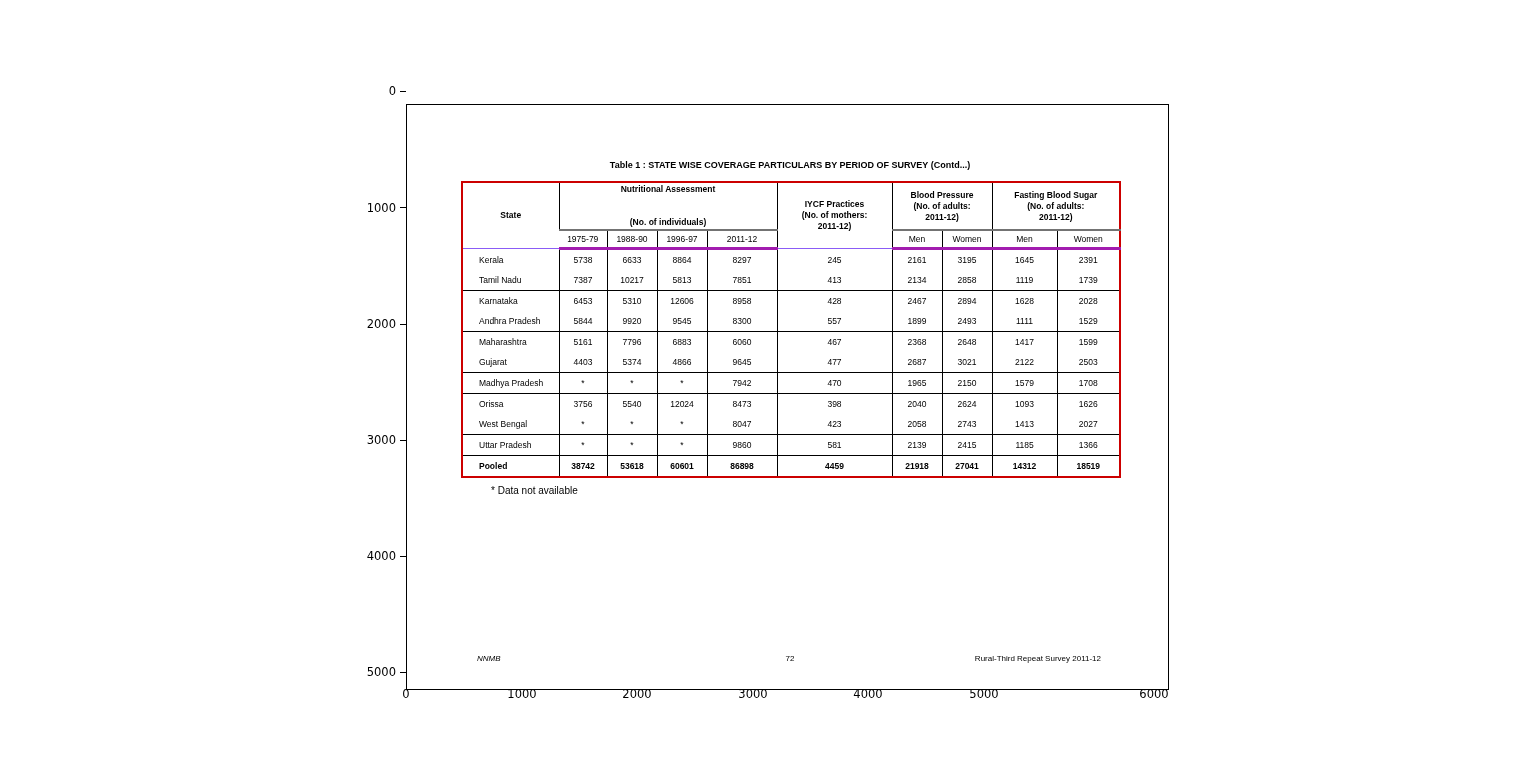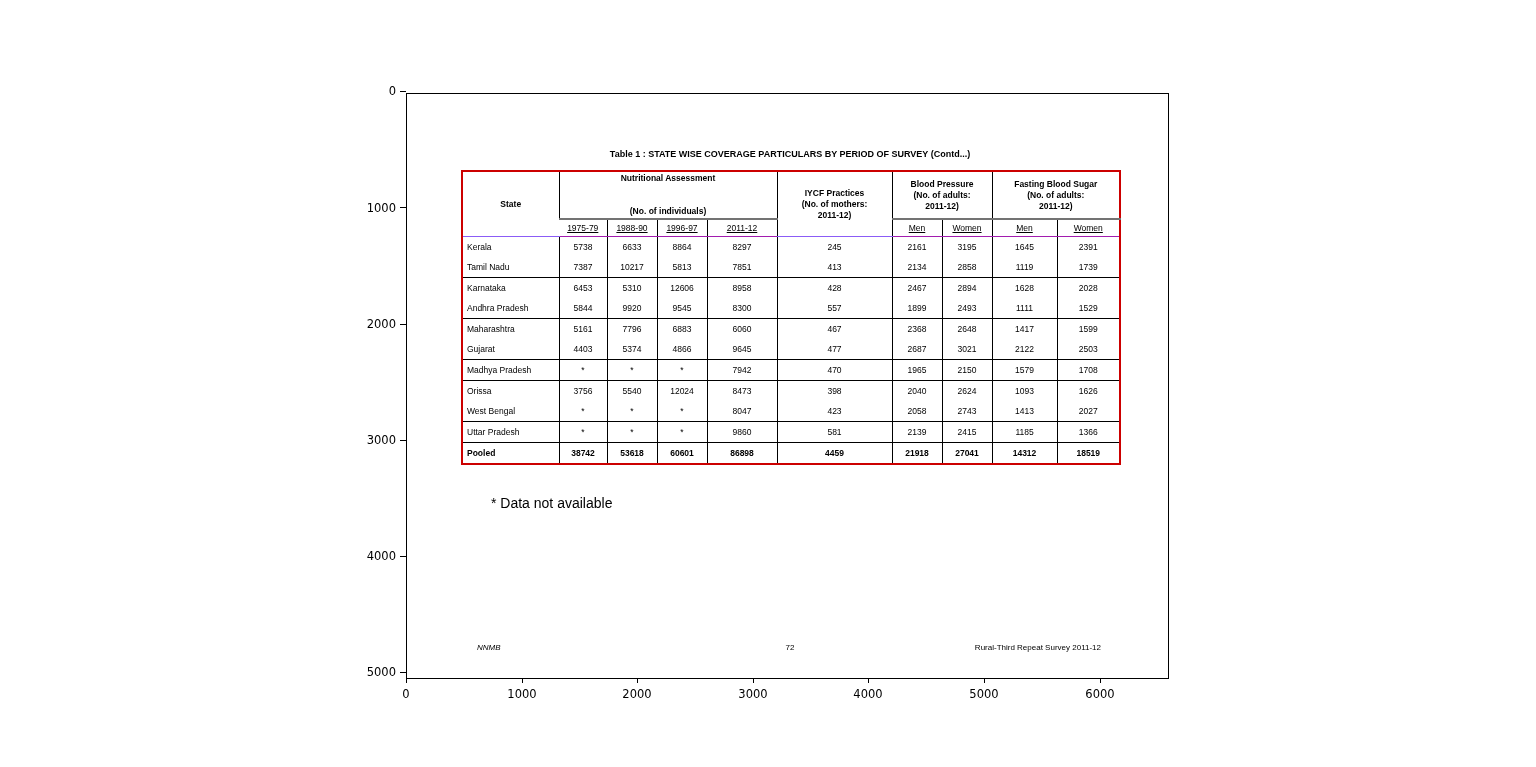--- a/index.html
+++ b/index.html
@@ -1,21 +1,21 @@
 <!DOCTYPE html>
 <html><head>
 <meta charset="utf-8">
 <style>
   html, body { margin: 0; padding: 0; background: #ffffff; }
   .figure {
     position: relative; width: 1536px; height: 767px; background: #ffffff;
     font-family: "DejaVu Sans", sans-serif; color: #000; overflow: hidden;
   }
   .plot-frame {
-    position: absolute; left: 406px; top: 93px; width: 761px; height: 584px;
+    position: absolute; left: 406px; top: 104px; width: 761px; height: 584px;
     border: 1px solid #000000; background: #ffffff;
   }
   
   .tick-label-y {
     position: absolute; left: 344px; width: 52px; height: 16px; line-height: 16px;
     text-align: right; font-size: 11.5px;
   }
   .tick-label-x {
     position: absolute; top: 686px; width: 60px; height: 16px; line-height: 16px;
     text-align: center; font-size: 11.5px;
@@ -32,32 +32,32 @@
     position: absolute; left: 54px; top: 76px; width: 658px; table-layout: fixed;
     border-collapse: collapse; border: 2px solid #cc0000;
     font-family: "Liberation Sans", sans-serif; font-size: 8.5px; color: #000;
   }
   .coverage-table th, .coverage-table td {
     border-left: 1px solid #000; padding: 0 2px; text-align: center;
     vertical-align: middle; font-weight: normal; overflow: hidden;
   }
   .coverage-table tr > *:first-child { border-left: none; }
   .coverage-table thead th.grp { height: 46px; font-weight: bold; line-height: 11px; }
-  .coverage-table thead tr.sub th { height: 16px; border-bottom: 1px solid #a21caf; text-decoration: underline; }
+  .coverage-table thead tr.sub th { height: 16px; border-bottom: 3px solid #a21caf; }
   .coverage-table thead th.line-bottom { border-bottom: 2px solid #737373; }
   .coverage-table thead th.hdr-bottom { border-bottom: 1px solid #8b5cf6; }
   .coverage-table thead th .gap { margin-top: 22px; }
   .coverage-table tbody td { height: 20px; }
-  .coverage-table tbody td.state-cell { text-align: left; padding-left: 4px; }
+  .coverage-table tbody td.state-cell { text-align: left; padding-left: 16px; }
   .coverage-table tbody tr.group-end > td { border-bottom: 1px solid #000; }
   .coverage-table tbody tr.bold-row > td { font-weight: bold; }
   .sub-bold { font-weight: bold; }
   .footnote {
     position: absolute; left: 84px; top: 380px;
-    font-family: "Liberation Sans", sans-serif; font-size: 14px; margin-top: 21px;
+    font-family: "Liberation Sans", sans-serif; font-size: 10px;
   }
   .footer-left, .footer-center, .footer-right {
     position: absolute; top: 549px; font-family: "Liberation Sans", sans-serif; font-size: 8px;
   }
   .footer-left  { left: 70px; font-style: italic; }
   .footer-center{ left: 54px; width: 658px; text-align: center; }
   .footer-right { left: 54px; width: 640px; text-align: right; }
 </style>
 </head>
 <body>
@@ -85,21 +85,21 @@
   <div class="xmark" style="left:868px"></div>
   <div class="xmark" style="left:984px"></div>
   <div class="xmark" style="left:1100px"></div>
 
   <div class="tick-label-x" style="left:376px">0</div>
   <div class="tick-label-x" style="left:492px">1000</div>
   <div class="tick-label-x" style="left:607px">2000</div>
   <div class="tick-label-x" style="left:723px">3000</div>
   <div class="tick-label-x" style="left:838px">4000</div>
   <div class="tick-label-x" style="left:954px">5000</div>
-  <div class="tick-label-x" style="left:1070px">6000</div>
+  <div class="tick-label-x" style="left:1124px">6000</div>
 
   <div class="plot-frame">
 
     <div class="page-title">Table 1 : STATE WISE COVERAGE PARTICULARS BY PERIOD OF SURVEY (Contd...)</div>
 
     <table class="coverage-table">
       <colgroup>
         <col style="width:97px">
           <col style="width:48px">
           <col style="width:50px">

